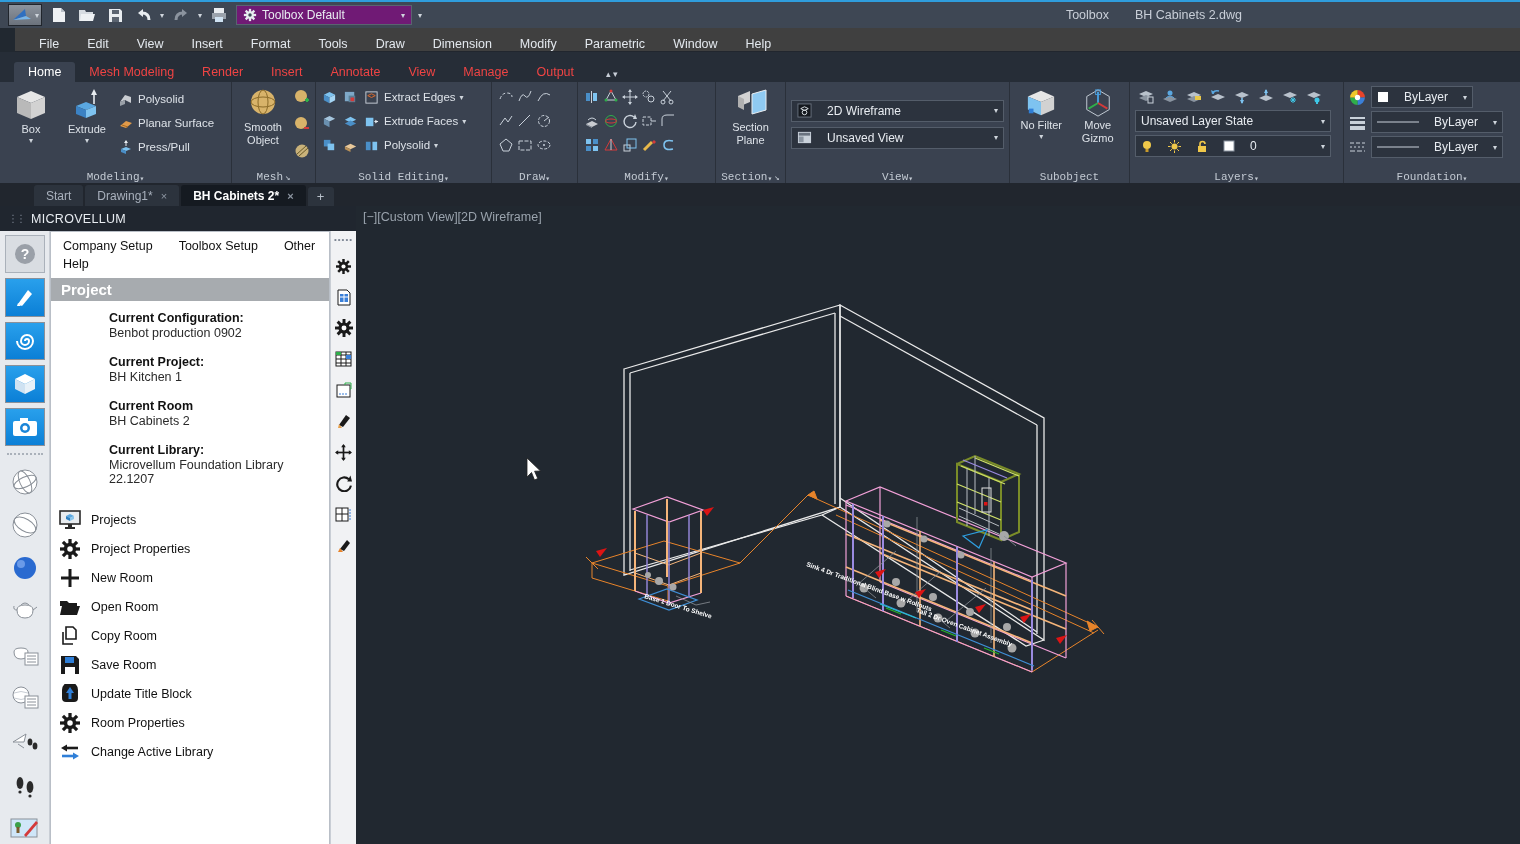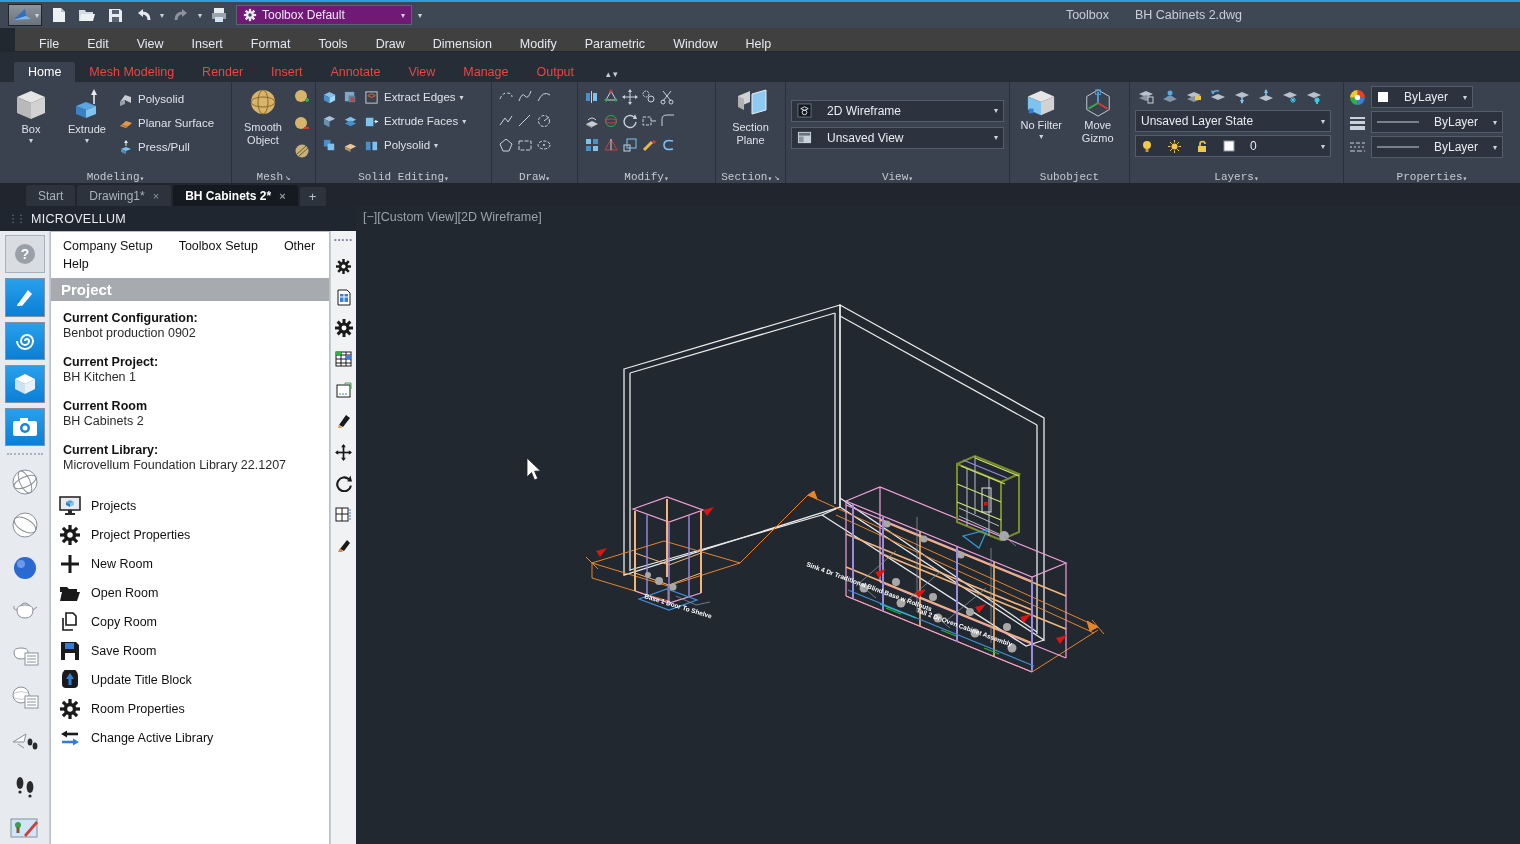--- a/index.html
+++ b/index.html
@@ -44,21 +44,21 @@
   .icon16 { width:17px; height:17px; display:flex; align-items:center; justify-content:center; }
   .grid3 { display:grid; grid-template-rows:repeat(3,24px); grid-auto-flow:column; gap:0 2px; align-items:center; }
   .combo { height:22px; background:#2c333e; border:1px solid #545d6a; display:flex; align-items:center;
     gap:15px; padding:0 5px; font-size:12px; color:#e8ecf1; }
   .combo .caret { margin-left:auto; }
   .viewcol { display:flex; flex-direction:column; gap:5px; justify-content:center; height:78px; }
   .layrow { display:flex; gap:7px; align-items:center; height:22px; padding:0 2px; }
   .proprow { display:flex; align-items:center; gap:5px; height:24px; }
 
   
-  .doctabs { height:23px; background:#21262e; display:flex; align-items:flex-end; padding-left:26px; gap:2px; }
+  .doctabs { height:23px; background:#21262e; display:flex; align-items:flex-end; padding-left:34px; gap:2px; }
   .dtab { height:21px; display:flex; align-items:center; gap:8px; padding:0 12px;
     font-size:12px; color:#a9b1bd; background:#2c333d; border-radius:3px 3px 0 0; }
   .dtab.active { background:#151a21; color:#fff; font-weight:bold; }
   .dtab .x { font-size:11px; color:#8d96a2; }
   .dtab-add { width:26px; height:19px; background:#2c333d; border-radius:3px 3px 0 0;
     display:flex; align-items:center; justify-content:center; color:#b8c0ca; font-size:13px; }
 
   
   .main { display:flex; height:645px; }
 
@@ -72,21 +72,21 @@
     display:flex; flex-direction:column; align-items:center; gap:5px; overflow:hidden; }
   .lbtn { width:40px; height:40px; border:1px solid #aab1ba; display:flex; align-items:center;
     justify-content:center; background:#fff; }
   .lbtn.blue { background:linear-gradient(#29a0ec,#0b7fd6); border-color:#8a9099; }
   .lbtn.flat { border-color:transparent; background:transparent; }
   .lrail-sep { width:36px; border-top:2px dotted #aab1ba; margin:2px 0; }
   .content { flex:1; background:#fff; border:1px solid #b9bfc7; display:flex; flex-direction:column; overflow:hidden; }
   .pmenu { padding:7px 12px 2px; font-size:12.5px; color:#111; display:flex; gap:26px; }
   .pmenu2 { padding:2px 12px 7px; font-size:12.5px; color:#111; }
   .phdr { background:#a7abaf; color:#fff; font-weight:bold; font-size:15px; padding:3px 10px; }
-  .fields { padding:10px 12px 0; }
+  .fields { padding:10px 12px 0;margin-left:46px; }
   .fld { margin-bottom:15px; }
   .fld .lab { font-weight:bold; font-size:12.5px; color:#111; }
   .fld .val { font-size:12.5px; color:#2a2a2a; margin-top:1px; }
   .actions { padding:4px 8px; }
   .act { display:flex; align-items:center; gap:10px; height:29px; font-size:12.5px; color:#111; }
   .act .aicon { width:22px; height:22px; display:flex; align-items:center; justify-content:center; }
   .rrail { width:26px; background:#f1f2f4; border-left:1px solid #c9ced5; display:flex;
     flex-direction:column; align-items:center; gap:13px; padding-top:4px; }
   .rrail .grip { letter-spacing:1px; font-size:8px; }
   .ric { width:18px; height:18px; display:flex; align-items:center; justify-content:center; }
@@ -771,21 +771,21 @@
         <div class="combo" style="flex:1">
           <svg width="42" height="6" viewBox="0 0 42 6">
               <line x1="0" y1="3" x2="42" y2="3" stroke="#c9d1da"></line>
             </svg>
           <span>ByLayer</span>
           <span class="caret">▾</span>
         </div>
       </div>
     </div>
     <div class="plabel">
-      <span>Properties</span>
+      <span>Foundation</span>
         <span class="dd">▾</span>
     </div>
   </div>
 </div>
 
 <div class="doctabs">
   <div class="dtab">
       <span>Start</span>
     </div>
   <div class="dtab">

